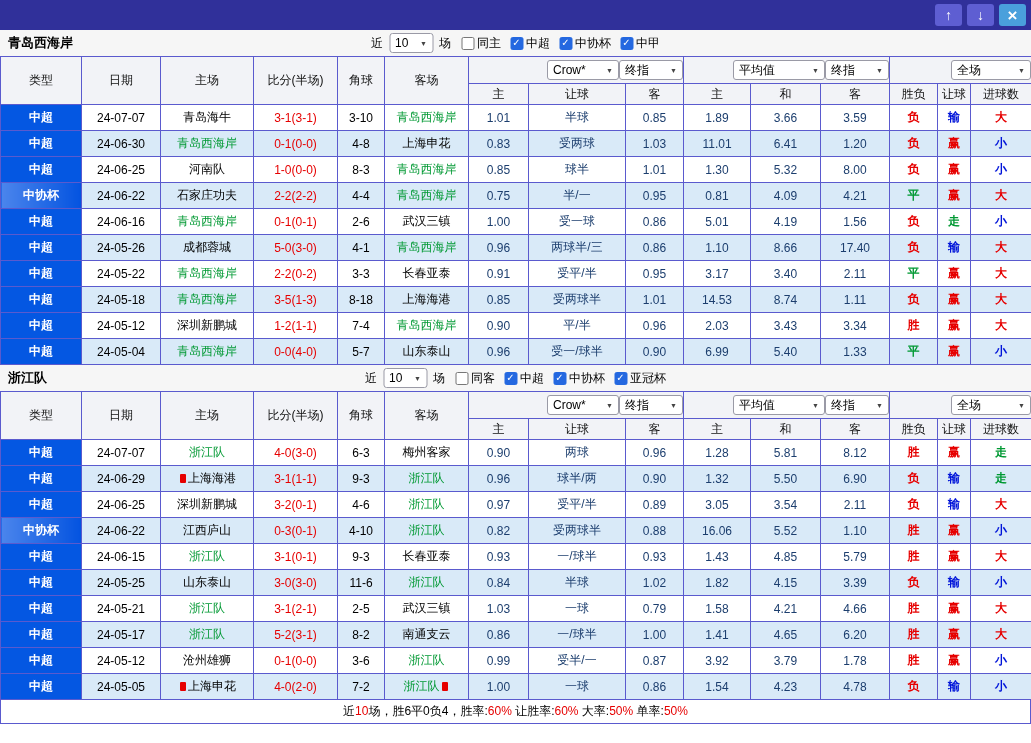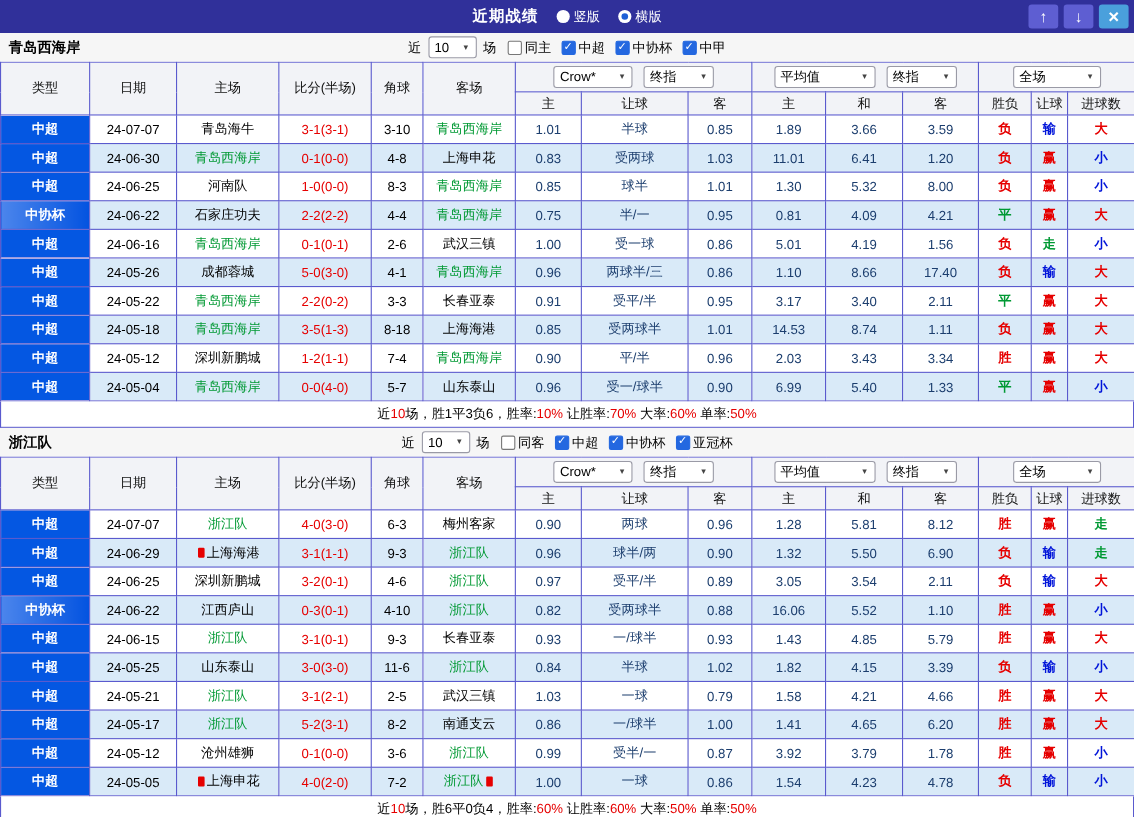--- a/index.html
+++ b/index.html
@@ -30,49 +30,38 @@
   .select{display:inline-flex;align-items:center;justify-content:space-between;gap:8px;background:#fff;
     border:1px solid #9a9aa6;border-radius:3px;height:20px;padding:0 5px;cursor:pointer;color:#000}
   .select .arr{font-size:7px;color:#444}
   .w44{min-width:44px}.w64{min-width:64px}.w72{min-width:72px}.w92{min-width:92px}.w80{min-width:80px}
   
   table{width:1031px;border-collapse:collapse;table-layout:fixed}
   th,td{border:1px solid #5a5ace;text-align:center;overflow:hidden;white-space:nowrap;font-weight:normal;padding:0}
   thead th{background:#f2f3f7;color:#111}
   tr.h1 th{height:27px}
   tr.h2 th{height:21px}
-  .dds{display:flex;align-items:center;justify-content:center;gap:10px}
+  .dds{display:flex;align-items:center;justify-content:flex-end;}
   tbody td{height:26px}
   tr.alt{background:#d9eaf8}
   td.type{background:#0457e2;color:#fff;font-weight:bold}
   td.type.cup{background:linear-gradient(90deg,#4b85ec,#0353e0)}
   td.team.hl{color:#009933}
   td.score{color:#e60000}
   td.num{color:#1c3e6e}
   td.res{font-weight:bold}
   .res.red{color:#e60000}.res.blue{color:#0014d9}.res.green{color:#009933}
   .summary{height:24px;line-height:23px;text-align:center;border:1px solid #5a5ace;border-top:none;background:#fff}
   .summary span.red{color:#e60000}
   .mark{display:inline-block;width:6px;height:9px;background:#e60000;margin:0 2px;vertical-align:-1px;border-radius:1px}
 </style>
 </head>
 <body>
 
 <div class="titlebar">
-  <div class="tb-center">
-    <span class="tb-title">近期战绩</span>
-    <label class="radio-group">
-      <span class="radio"></span>
-      <span>竖版</span>
-    </label>
-    <label class="radio-group">
-      <span class="radio checked"></span>
-      <span>横版</span>
-    </label>
-  </div>
   <div class="tb-buttons">
     <button class="navbtn up">↑</button>
     <button class="navbtn down">↓</button>
     <button class="navbtn close">×</button>
   </div>
 </div>
 
 <section class="block">
   <div class="section-head">
     <div class="team-name">青岛西海岸</div>
@@ -340,21 +329,20 @@
           <td class="num">0.90</td>
           <td class="num">6.99</td>
           <td class="num">5.40</td>
           <td class="num">1.33</td>
           <td class="res green">平</td>
           <td class="res red">赢</td>
           <td class="res blue">小</td>
         </tr>
       </tbody>
   </table>
-  <div class="summary"><span>近</span><span class="red">10</span><span>场，胜1平3负6，胜率:</span><span class="red">10%</span><span> 让胜率:</span><span class="red">70%</span><span> 大率:</span><span class="red">60%</span><span> 单率:</span><span class="red">50%</span></div>
 </section>
 
 <section class="block">
   <div class="section-head">
     <div class="team-name">浙江队</div>
     <div class="filters">
       <span>近</span>
       <span class="select w44">
         <span>10</span>
         <span class="arr">▼</span>

